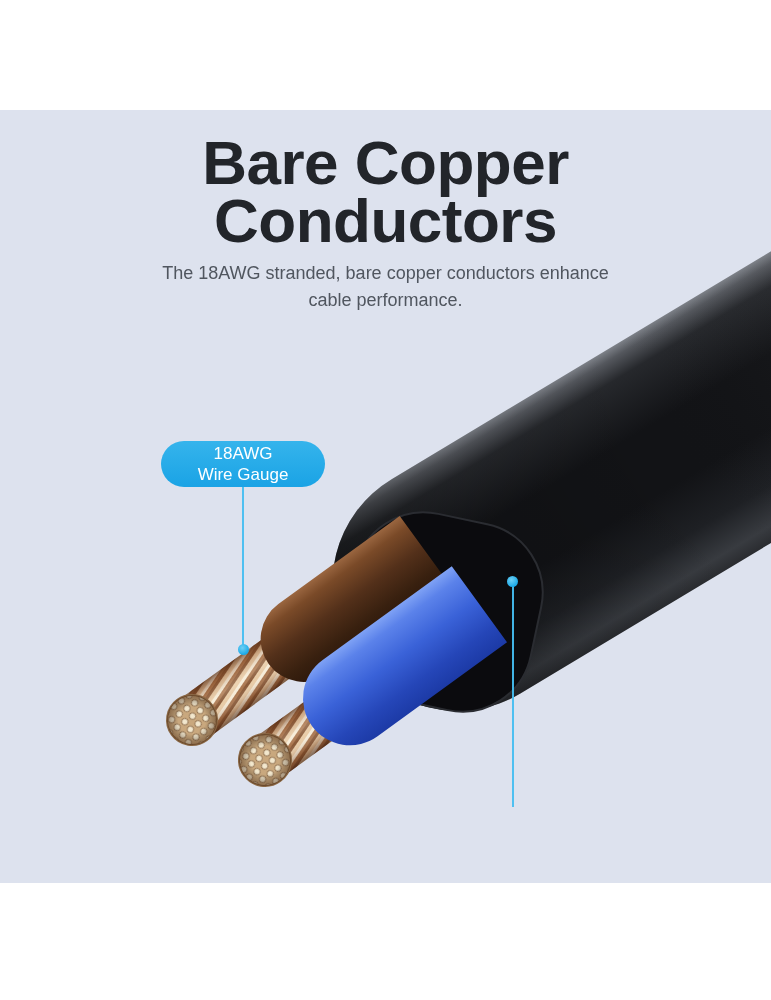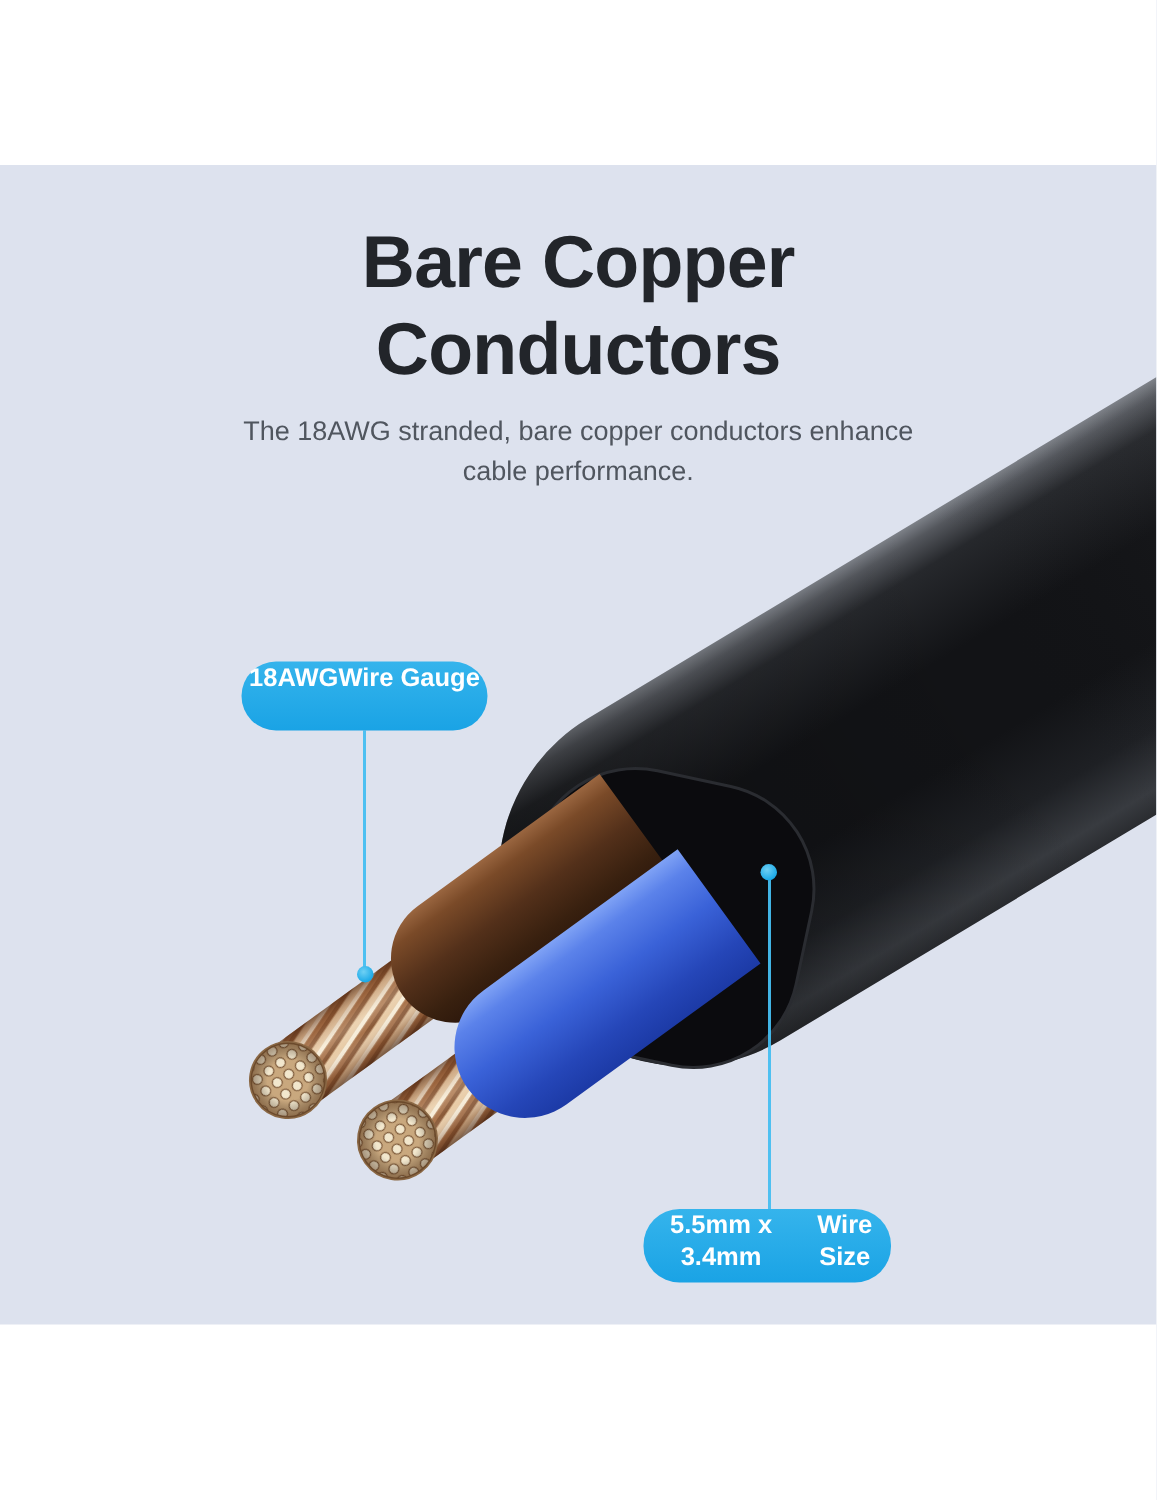--- a/index.html
+++ b/index.html
@@ -11,36 +11,36 @@
     overflow:hidden;
   }
   .band{
     position:absolute;left:0;top:110px;width:771px;height:773px;
     background:#dde2ee;
   }
   .heading{
     position:absolute;left:0;top:134px;width:771px;text-align:center;
   }
   .title{
-    margin:12px auto;width:460px;
-    font-size:49px;line-height:58px;font-weight:bold;
+    margin:0 auto;width:460px;
+    font-size:62px;line-height:58px;font-weight:bold;
     letter-spacing:-0.5px;color:#22252a;
   }
   .subtitle{
     margin:10px auto 0;width:480px;
     font-size:18px;line-height:27px;color:#50565f;
   }
   .cable-svg{position:absolute;left:0;top:0;}
   .pill{
     position:absolute;
     background:linear-gradient(180deg,#35b4ec 0%,#1aa3e5 100%);
     border-radius:24px;
-    color:#ffffff;font-weight:bold;font-size:17px;line-height:21px;
+    color:#ffffff;font-weight:normal;font-size:17px;line-height:21px;
     text-align:center;
-    display:flex;flex-direction:row;justify-content:center;
+    display:flex;flex-direction:column;justify-content:center;
   }
   .pill-1{left:161px;top:441px;width:164px;height:46px;}
   .pill-2{left:429px;top:806px;width:165px;height:49px;}
   .callout-line{
     position:absolute;width:2px;
     background:rgba(70,190,240,0.95);
   }
   .line-1{left:242px;top:487px;height:163px;}
   .line-2{left:512px;top:584px;height:223px;}
   .anchor-dot{
@@ -155,18 +155,14 @@
 
   <div class="callout-line line-1"></div>
   <div class="anchor-dot dot-1"></div>
   <div class="pill pill-1">
     <span>18AWG</span>
     <span>Wire Gauge</span>
   </div>
 
   <div class="callout-line line-2"></div>
   <div class="anchor-dot dot-2"></div>
-  <div class="pill pill-2">
-    <span>5.5mm x 3.4mm</span>
-    <span>Wire Size</span>
-  </div>
 
 </div>
 
 </body></html>

